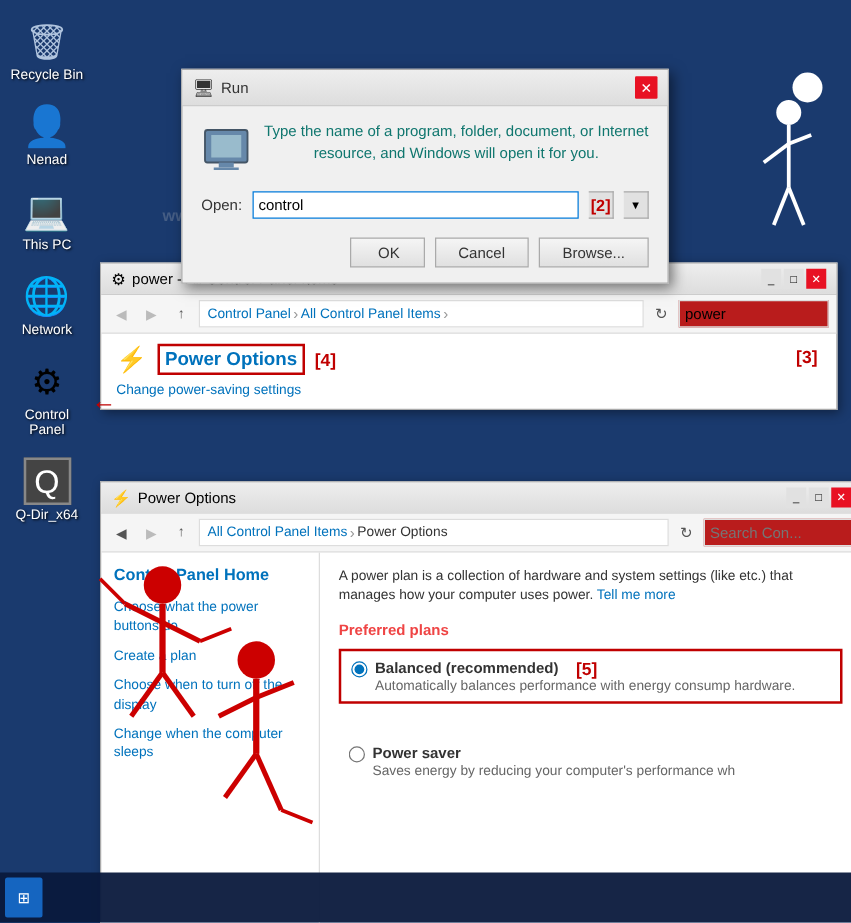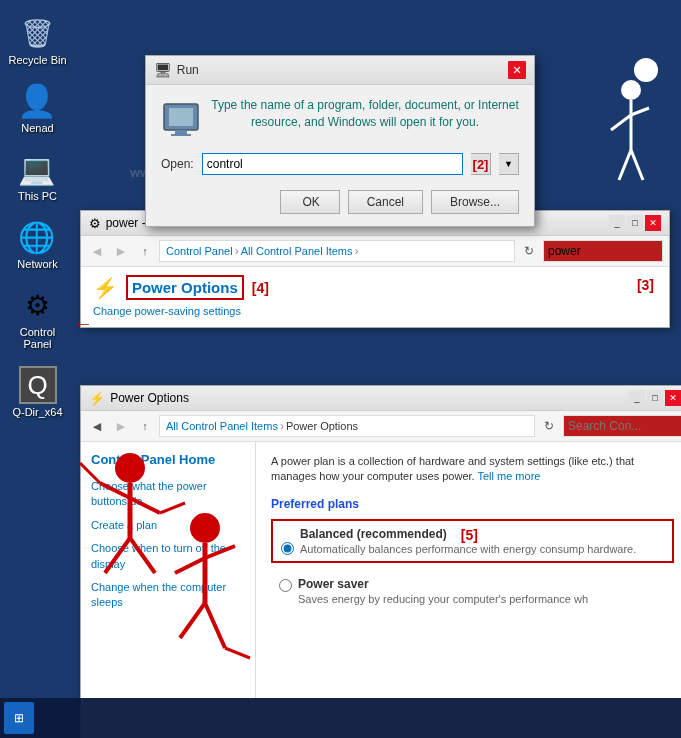--- a/index.html
+++ b/index.html
@@ -373,29 +373,29 @@
       font-size: 11px;
       color: #333;
       margin-bottom: 12px;
       line-height: 1.4;
     }
     .power-desc a { color: #0072bc; text-decoration: none; }
     .preferred-label {
       font-size: 12px;
       font-weight: bold;
       margin-bottom: 8px;
-      color: #1d4ed8;
+      color: #ef4444;
     }
     .plan-row {
       display: flex;
-      align-items: flex-end;
+      align-items: flex-start;
       gap: 6px;
       padding: 6px 8px;
       border: 2px solid #c00000;
-      margin-bottom: 8px;
+      margin-bottom: 26px;
       background: #fff;
     }
     .plan-radio {
       margin-top: 2px;
       accent-color: #0072bc;
     }
     .plan-info {}
     .plan-name {
       font-size: 12px;
       font-weight: bold;

